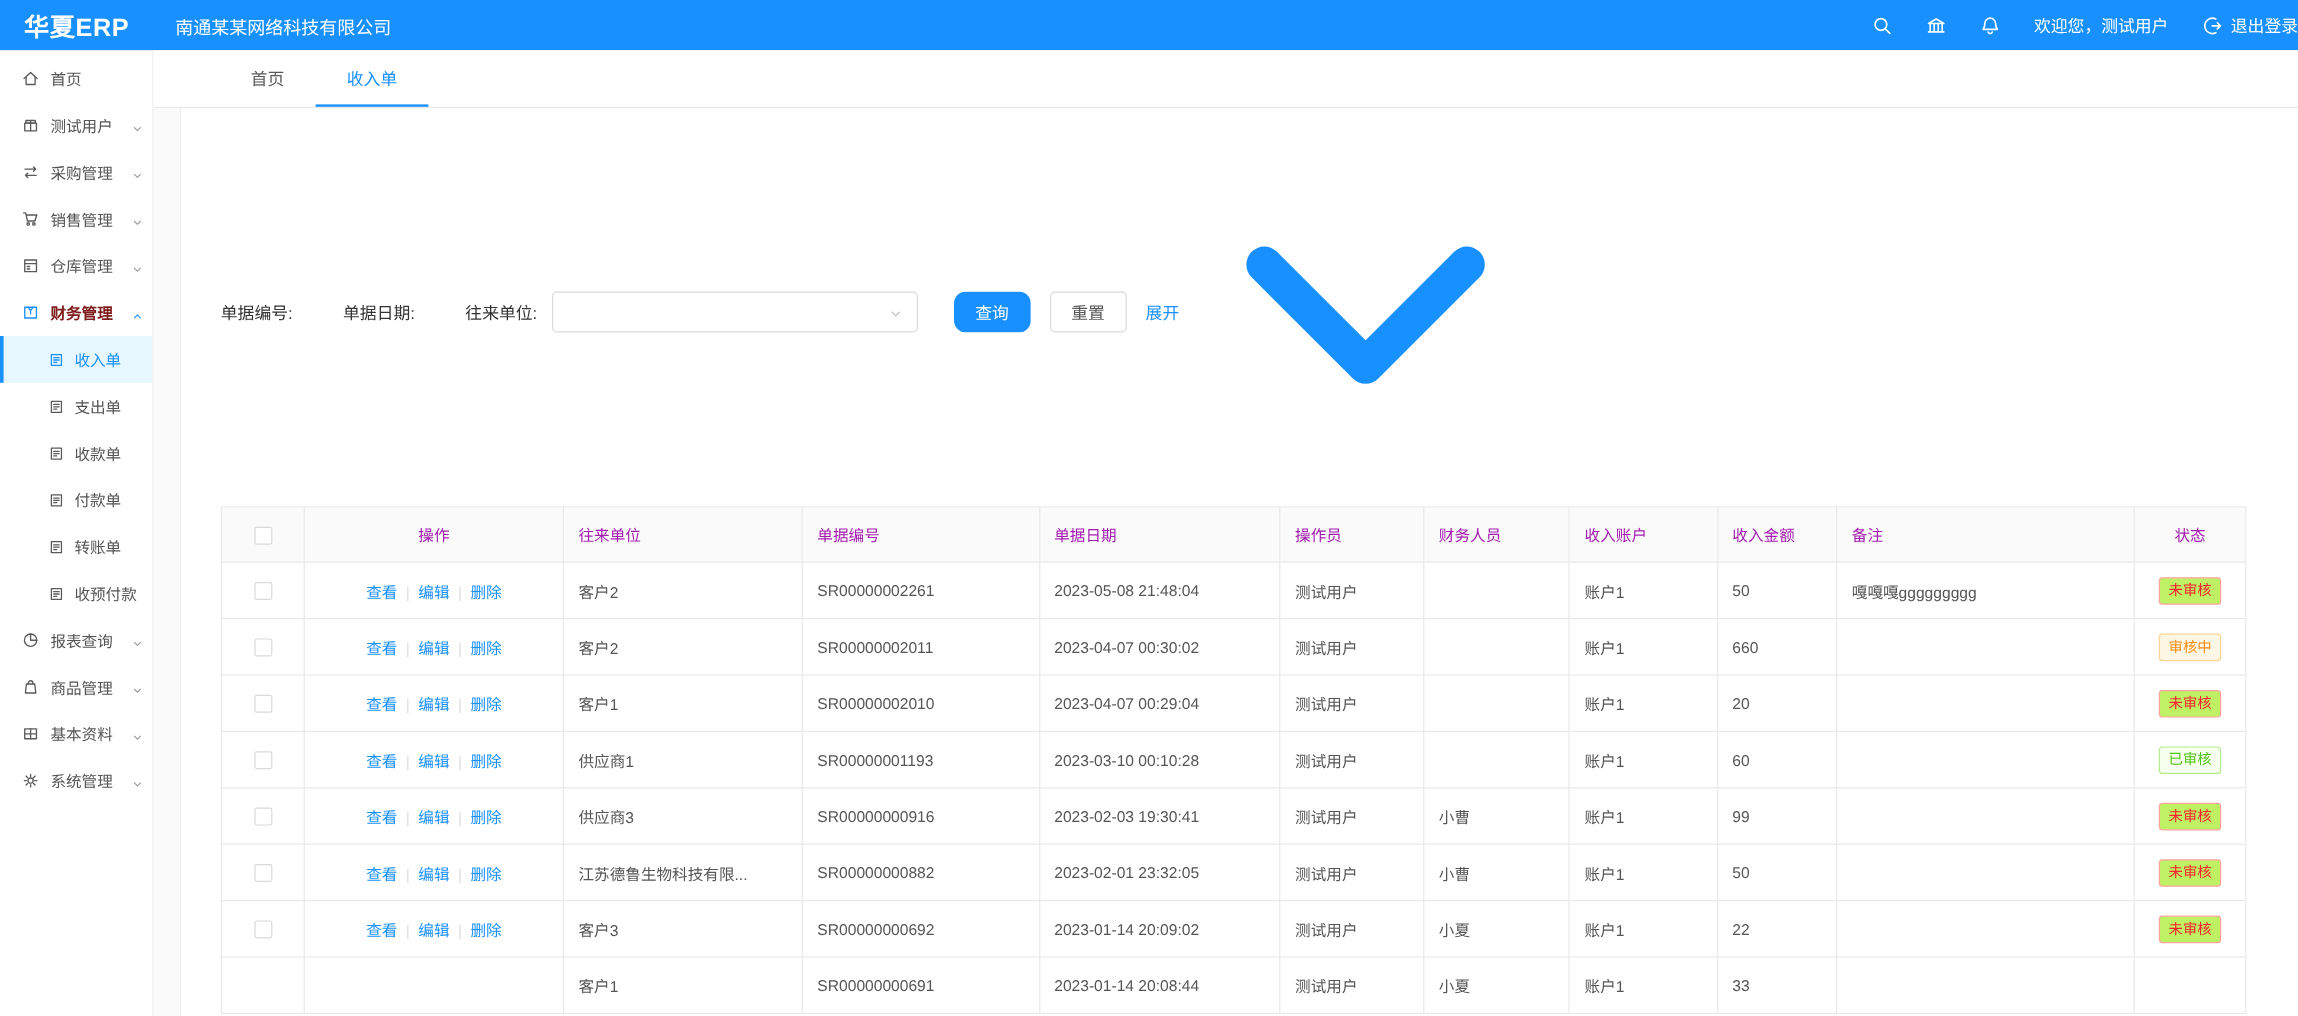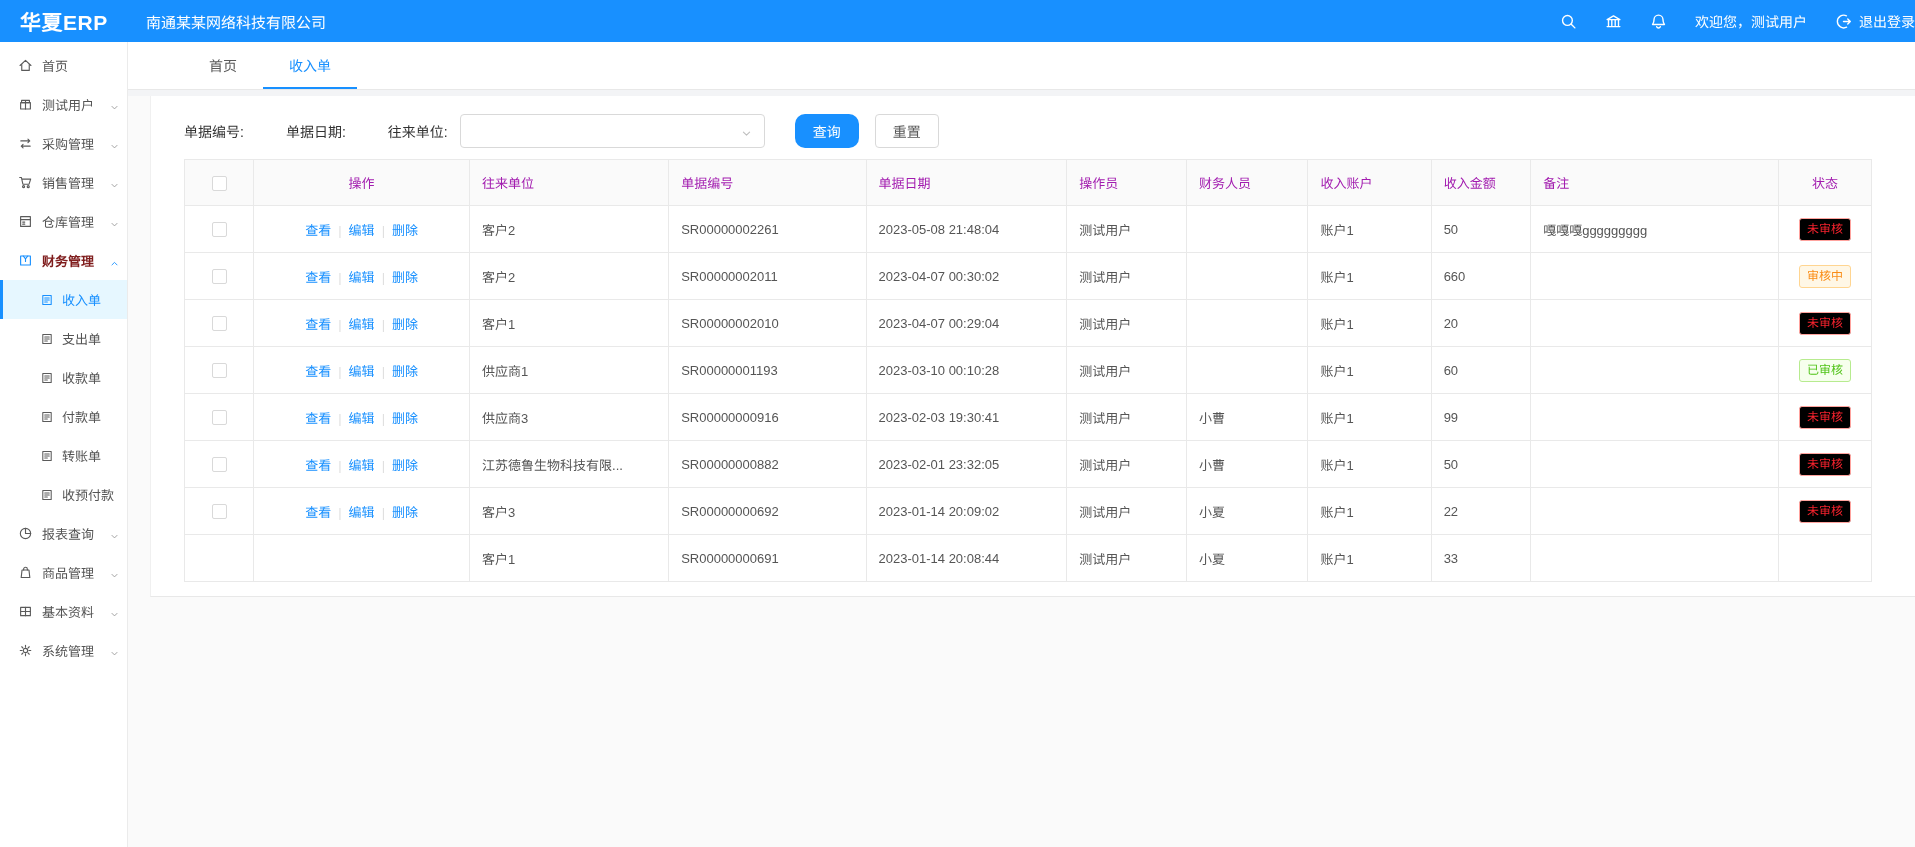--- a/index.html
+++ b/index.html
@@ -75,21 +75,21 @@
   
   table.grid { width:100%; border-collapse:collapse; table-layout:fixed; margin-top:11px; font-size:13px; color:#555; }
   .grid th, .grid td { border:1px solid #e9e9e9; padding:0 12px; height:46px; text-align:left; overflow:hidden; white-space:nowrap; text-overflow:ellipsis; font-weight:normal; }
   .grid th { background:#fafafa; color:#a21caf; }
   .grid td { height:47px; }
   .col-center { text-align:center !important; }
   .cb { display:inline-block; width:15px; height:15px; border:1px solid #d9d9d9; border-radius:2px; background:#fff; vertical-align:middle; cursor:pointer; }
   .act-link { color:#1890ff; cursor:pointer; text-decoration:none; }
   .act-sep { color:#e0e0e0; margin:0 7px; }
   .badge { display:inline-block; padding:3px 7px; font-size:12px; line-height:1.25; border-radius:3px; border:1px solid; }
-  .badge[data-color="red"]    { color:#f5222d; background:#000000; border-color:#ffa39e; }
+  .badge[data-color="red"]    { color:#f5222d; background:#bef264; border-color:#ffa39e; }
   .badge[data-color="orange"] { color:#fa8c16; background:#fff7e6; border-color:#ffd591; }
   .badge[data-color="green"]  { color:#52c41a; background:#f6ffed; border-color:#b7eb8f; }
 </style>
 </head>
 <body>
 
 <div class="app">
 
   <div class="topbar">
     <div class="logo">华夏ERP</div>
@@ -284,20 +284,26 @@
           <span class="f-label">单据编号:</span>
           <span class="f-label gap">单据日期:</span>
           <span class="f-label gap">往来单位:</span>
           <div class="select-box">
             <span class="chev-d"><svg viewBox="0 0 16 16">
                   <path d="M3.5 6 L8 10.5 L12.5 6"></path>
                 </svg></span>
           </div>
           <button class="btn btn-primary btn-search">查询</button>
           <button class="btn btn-plain btn-reset">重置</button>
+          <span class="expand-link">
+            <span>展开</span>
+            <span class="chev-d"><svg viewBox="0 0 16 16">
+                  <path d="M3.5 6 L8 10.5 L12.5 6"></path>
+                </svg></span>
+          </span>
         </div>
 
 
         <table class="grid">
           <colgroup>
             <col style="width:4.1%">
               <col style="width:12.8%">
               <col style="width:11.8%">
               <col style="width:11.7%">
             <col style="width:11.9%">

